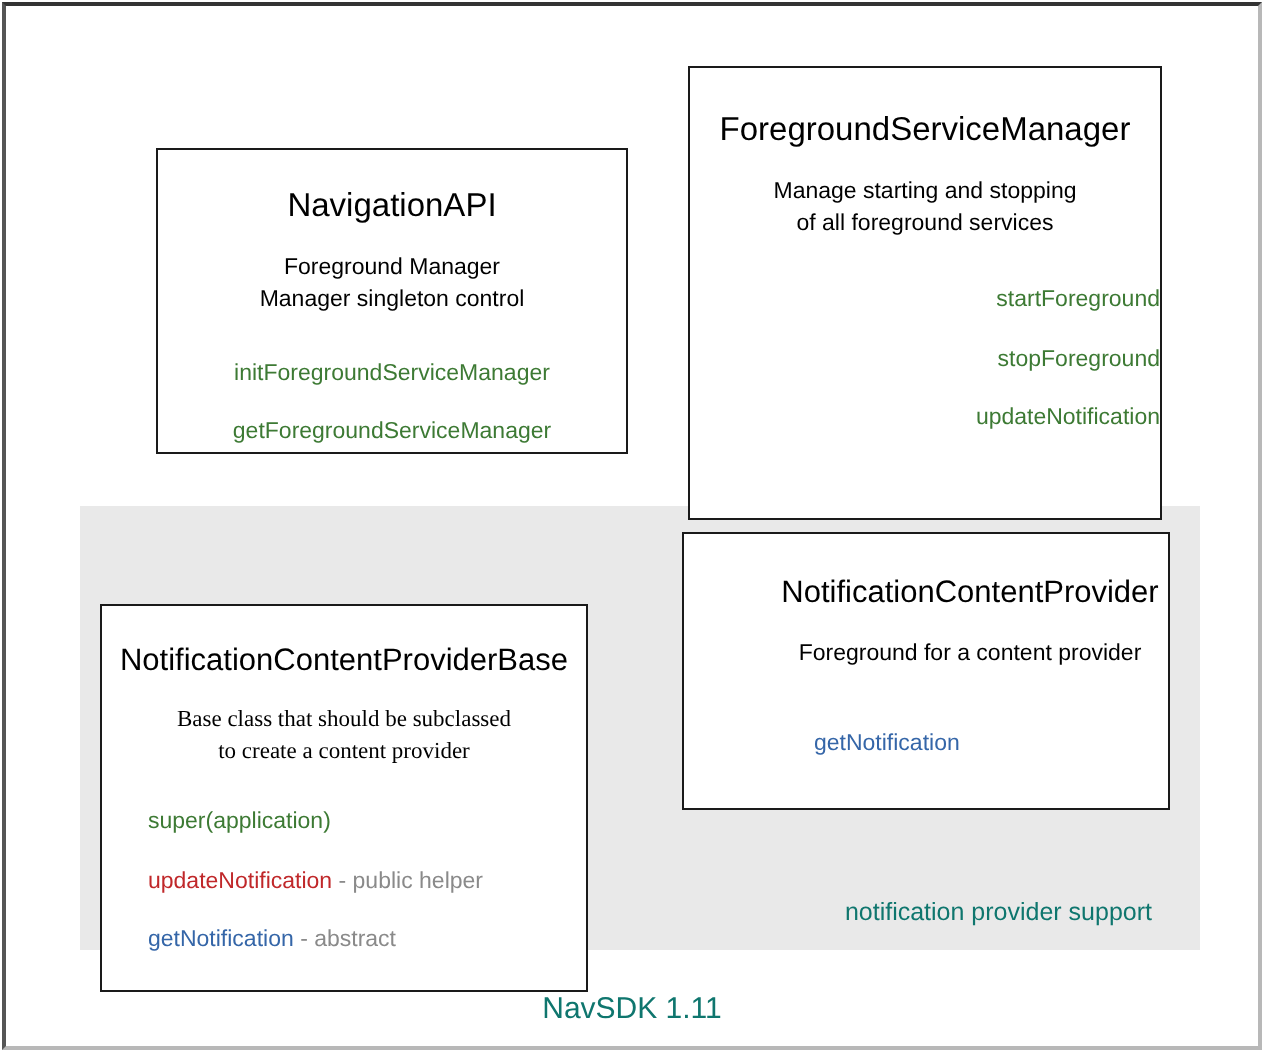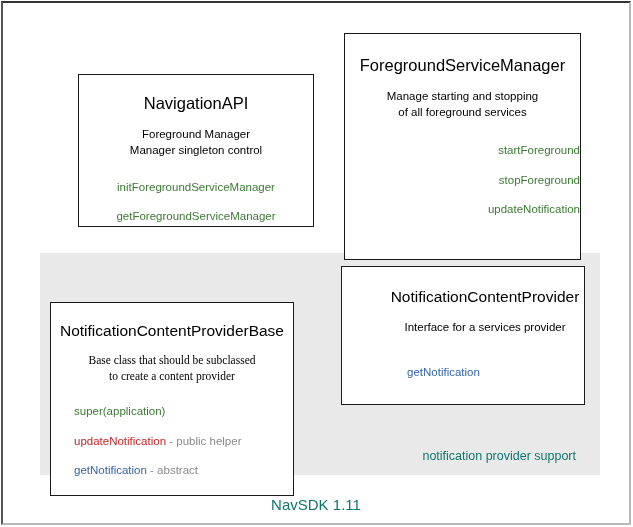--- a/index.html
+++ b/index.html
@@ -234,21 +234,21 @@
         </li>
         <li>
           <span class="m-blue">getNotification</span><span class="m-note"> - abstract</span>
         </li>
       </ul>
     </div>
 
     <div class="class-box" id="box-notification-content-provider">
       <div class="box-title">NotificationContentProvider</div>
       <div class="box-desc">
-        <div>Interface for a services provider</div>
+        <div>Foreground for a content provider</div>
       </div>
       <ul class="method-list">
         <li>
           <span class="m-blue">getNotification</span><span class="m-note"></span>
         </li>
       </ul>
     </div>
 
     <div id="footer-caption">NavSDK 1.11</div>
 

